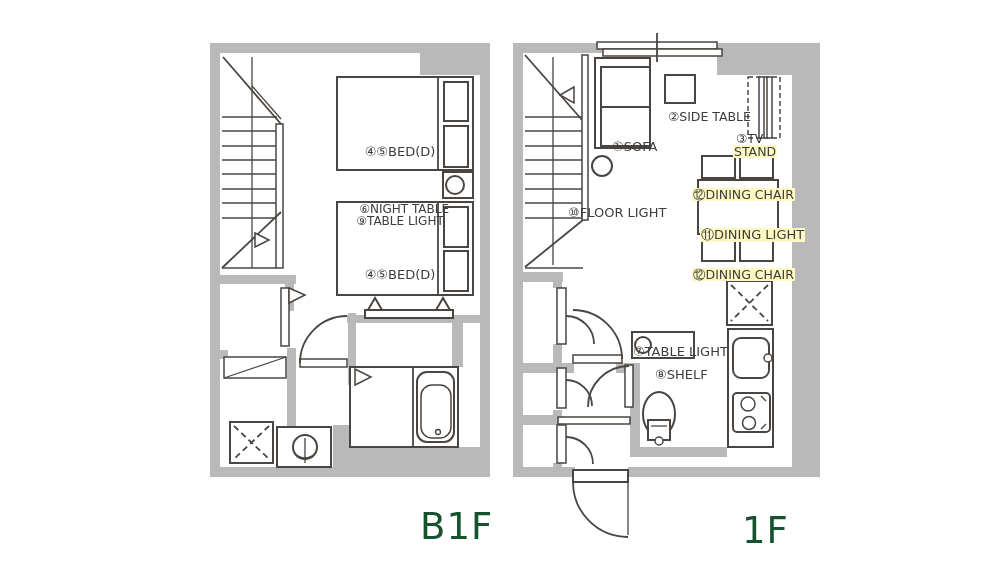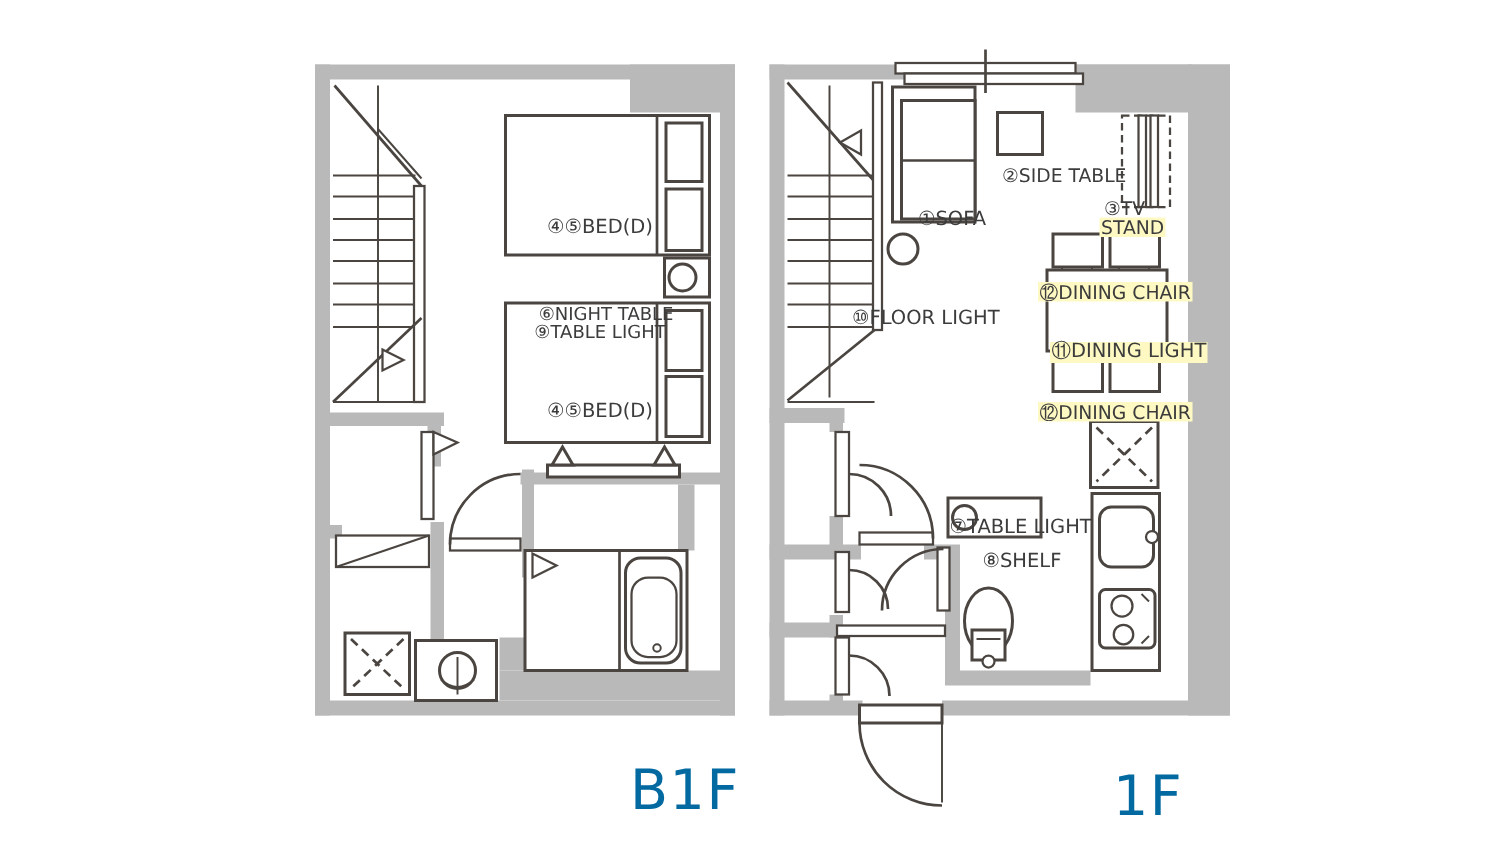--- a/index.html
+++ b/index.html
@@ -14,21 +14,21 @@
   .shape15 { fill:#fff; stroke:var(--line); stroke-width:1.5; }
   .ln    { fill:none; stroke:var(--line); stroke-width:1.8; }
   .ln13  { fill:none; stroke:var(--line); stroke-width:1.3; }
   .dash  { fill:none; stroke:var(--line); stroke-width:1.8; stroke-dasharray:6 4; }
   .dashrect { fill:#fff; stroke:var(--line); stroke-width:1.5; stroke-dasharray:5 3; }
   .lbl { position:absolute; color:var(--text); white-space:nowrap; line-height:1.05;margin-top:28px; }
   .halo { background:#fef9c3; padding:0 1px; }
   .s11 { font-size:12px; }
   .s12 { font-size:12.5px; }
   .s13 { font-size:13px; }
-  .title { font-size:37px; color:#0369a1; letter-spacing:1px; }
+  .title { font-size:37px; color:#14532d; letter-spacing:1px; }
   .ctr { text-align:center; }
   .rgt { text-align:right; }
 </style>
 </head>
 <body>
 
 <div id="stage">
 
 <svg width="1000" height="562" viewBox="0 0 1000 562">
 

